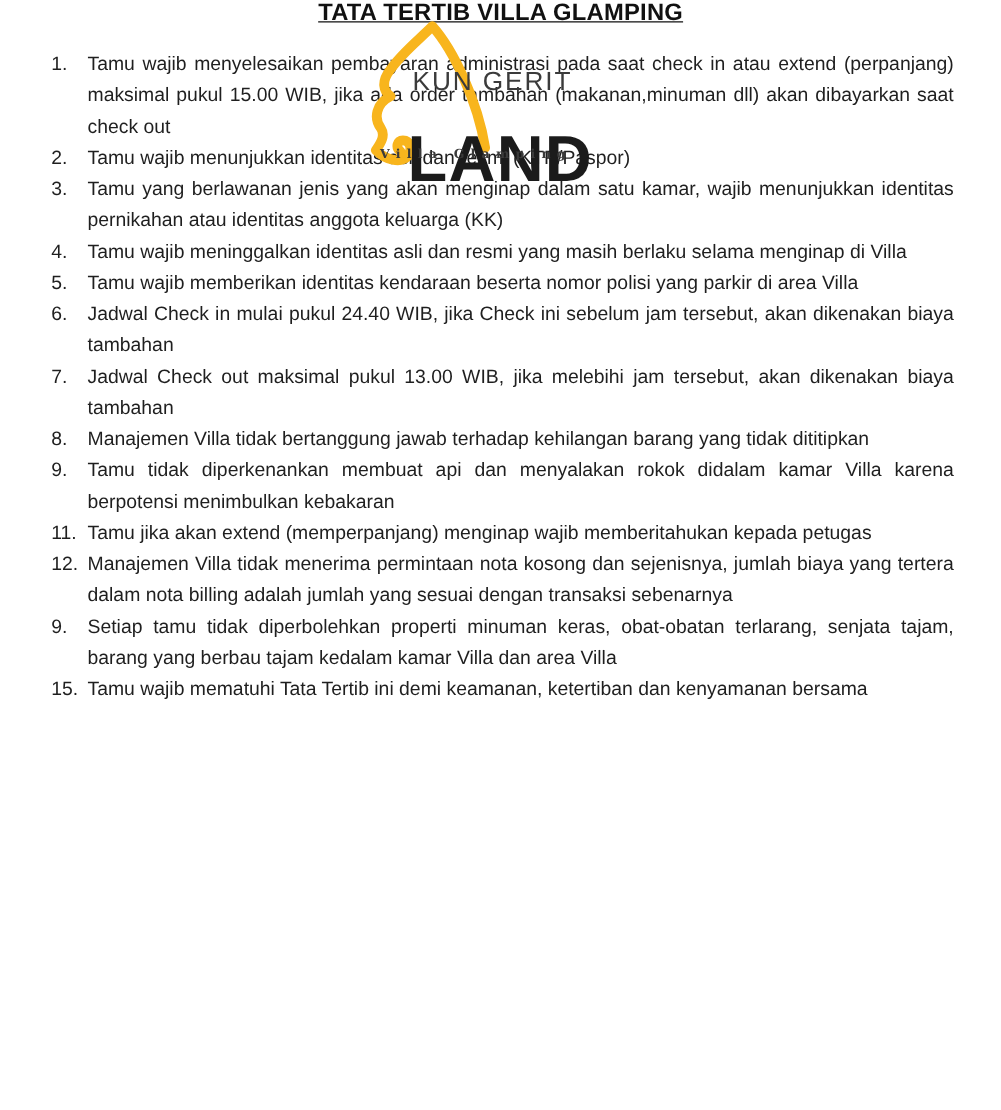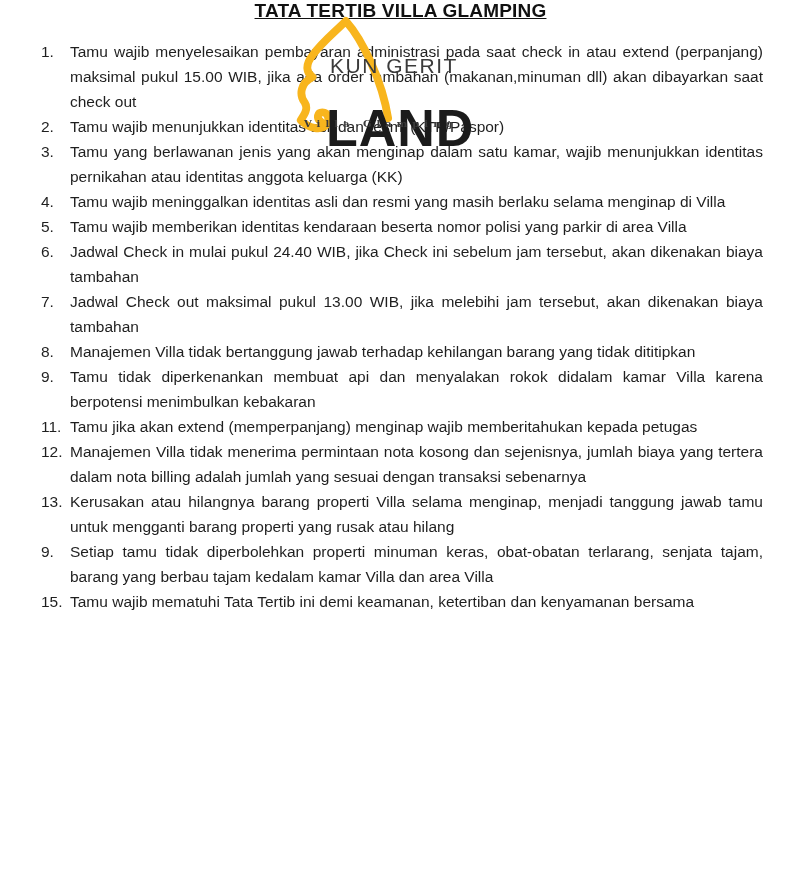--- a/index.html
+++ b/index.html
@@ -157,24 +157,20 @@
         </div>
         <div class="rule">
           <span class="rule-number">11.</span>
           <span class="rule-text">Tamu jika akan extend (memperpanjang) menginap wajib memberitahukan kepada petugas</span>
         </div>
         <div class="rule">
           <span class="rule-number">12.</span>
           <span class="rule-text">Manajemen Villa tidak menerima permintaan nota kosong dan sejenisnya, jumlah biaya yang tertera dalam nota billing adalah jumlah yang sesuai dengan transaksi sebenarnya</span>
         </div>
         <div class="rule">
-          <span class="rule-number">13.</span>
-          <span class="rule-text">Kerusakan atau hilangnya barang properti Villa selama menginap, menjadi tanggung jawab tamu untuk mengganti barang properti yang rusak atau hilang</span>
-        </div>
-        <div class="rule">
           <span class="rule-number">9.</span>
           <span class="rule-text">Setiap tamu tidak diperbolehkan properti minuman keras, obat-obatan terlarang, senjata tajam, barang yang berbau tajam kedalam kamar Villa dan area Villa</span>
         </div>
         <div class="rule">
           <span class="rule-number">15.</span>
           <span class="rule-text">Tamu wajib mematuhi Tata Tertib ini demi keamanan, ketertiban dan kenyamanan bersama</span>
         </div>
       </div>
   </div>
 

